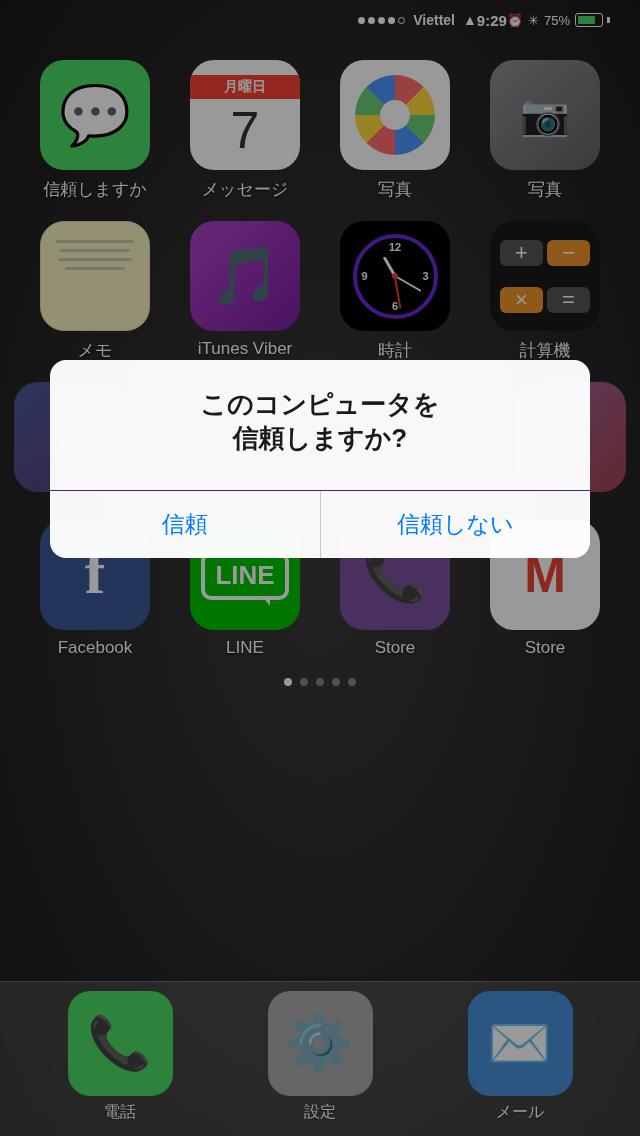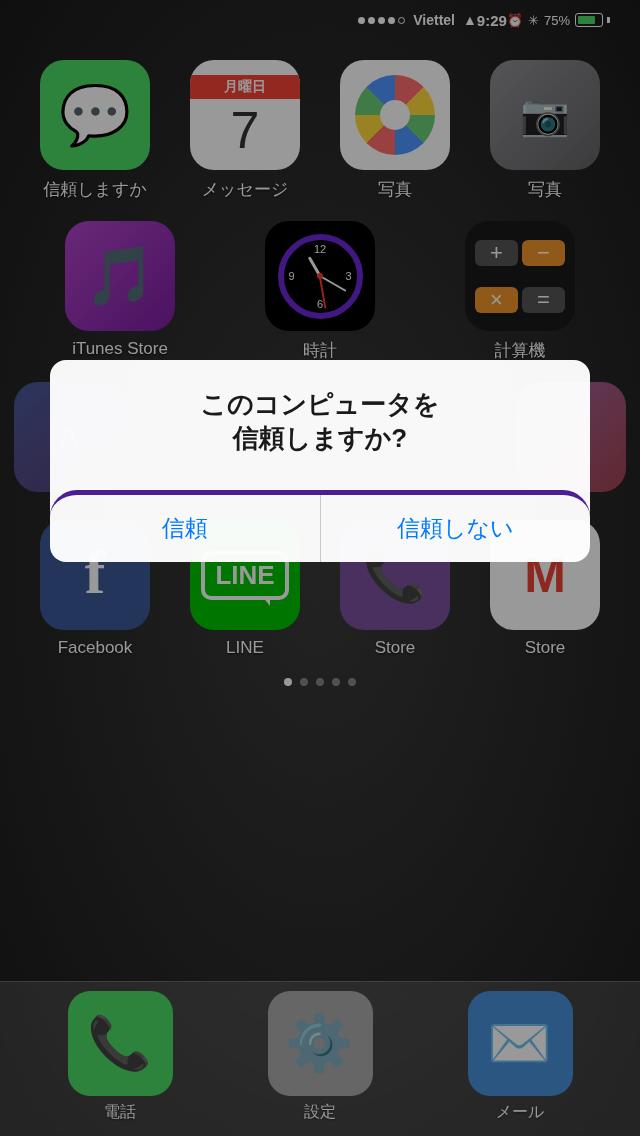--- a/index.html
+++ b/index.html
@@ -230,25 +230,26 @@
 
     
     .app-clock .app-icon-img {
       background: black;
       position: relative;
     }
     .clock-face {
       width: 85px; height: 85px;
       border-radius: 50%;
       background: black;
-      border: 6px solid #6d28d9;
+      border: 4px solid #6d28d9;
       position: relative;
       display: flex;
       align-items: center;
       justify-content: center;
+      font-weight: bold;
     }
     .clock-hand-hour {
       position: absolute;
       bottom: 50%; left: 50%;
       transform-origin: bottom center;
       transform: translateX(-50%) rotate(-30deg);
       width: 3px; height: 22px;
       background: white;
       border-radius: 2px;
     }
@@ -407,22 +408,21 @@
       line-height: 1.3;
     }
     .dialog-message {
       font-size: 19px;
       color: #333;
       line-height: 1.5;
       margin-bottom: 20px;
     }
     .dialog-buttons {
       display: flex;
-      border-top: 5px solid #4c1d95;
-      border-radius: 27px;
+      border-top: 1px solid #4c1d95;
     }
     .dialog-btn {
       flex: 1;
       padding: 18px 10px;
       text-align: center;
       font-size: 23px;
       color: #007aff;
       cursor: pointer;
       background: none;
       border: none;
@@ -528,25 +528,36 @@
     </div>
     <div class="app-icon">
       <div class="app-icon-img" style="background:linear-gradient(135deg,#8e8e93,#636366);display:flex;align-items:center;justify-content:center;">
         <span style="font-size:40px;">📷</span>
       </div>
       <span class="app-label">写真</span>
     </div>
   </div>
 
   <div class="apps-row">
+    <div class="app-icon app-notes">
+      <div class="app-icon-img" style="background:#f5f0c0;flex-direction:column;align-items:center;justify-content:flex-start;padding-top:12px;">
+        <div class="notes-lines">
+          <div class="notes-line"></div>
+          <div class="notes-line"></div>
+          <div class="notes-line"></div>
+          <div class="notes-line"></div>
+        </div>
+      </div>
+      <span class="app-label">メモ</span>
+    </div>
     <div class="app-icon app-itunes">
       <div class="app-icon-img">
         <span class="itunes-music">🎵</span>
       </div>
-      <span class="app-label">iTunes Store</span>
+      <span class="app-label">iTunes Viber</span>
     </div>
     <div class="app-icon app-clock">
       <div class="app-icon-img" style="background:black;display:flex;align-items:center;justify-content:center;">
         <div class="clock-face">
           <span style="position:absolute;top:3px;left:50%;transform:translateX(-50%);color:white;font-size:11px;">12</span>
           <span style="position:absolute;right:5px;top:50%;transform:translateY(-50%);color:white;font-size:11px;">3</span>
           <span style="position:absolute;bottom:3px;left:50%;transform:translateX(-50%);color:white;font-size:11px;">6</span>
           <span style="position:absolute;left:5px;top:50%;transform:translateY(-50%);color:white;font-size:11px;">9</span>
           <div class="clock-hand-hour"></div>
           <div class="clock-hand-min"></div>

